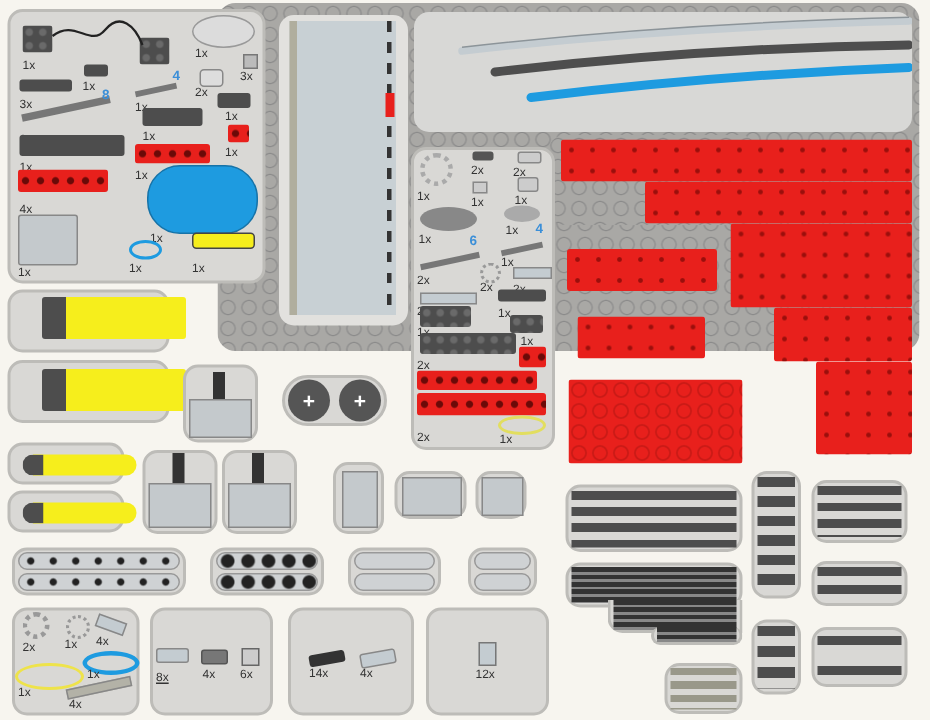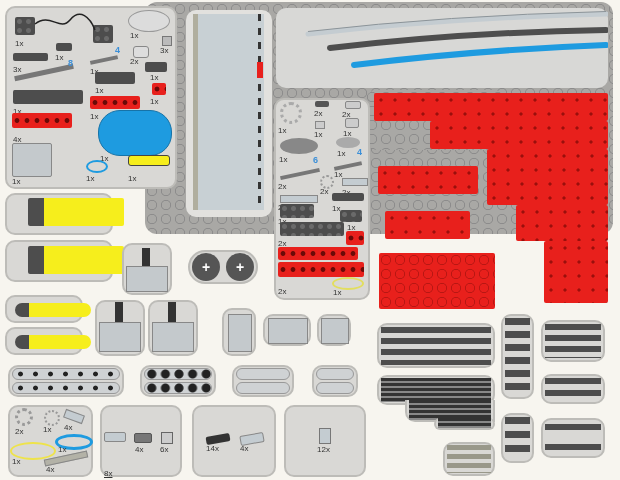--- a/index.html
+++ b/index.html
@@ -191,21 +191,21 @@
 <div class="lbl" style="left:64px;top:424px;">4x</div>
 <div class="abs" style="left:55px;top:434px;width:32px;height:10px;border:3px solid #1e9be0;border-radius:50%;"></div>
 <div class="lbl" style="left:58px;top:446px;">1x</div>
 <div class="abs" style="left:10px;top:442px;width:42px;height:14px;border:2px solid #eee34a;border-radius:50%;"></div>
 <div class="lbl" style="left:12px;top:458px;">1x</div>
 <div class="abs" style="left:44px;top:455px;width:42px;height:5px;background:#b3b2a7;border:1px solid #888;transform:rotate(-12deg);"></div>
 <div class="lbl" style="left:46px;top:466px;">4x</div>
 
 <div class="tray" style="left:100px;top:405px;width:82px;height:72px;"></div>
 <div class="abs" style="left:104px;top:432px;width:20px;height:8px;background:#c4ccd1;border:1px solid #888;border-radius:2px;"></div>
-<div class="lbl" style="left:104px;top:470px;text-decoration:underline;">8x</div>
+<div class="lbl" style="left:104px;top:448px;text-decoration:underline;">8x</div>
 <div class="abs" style="left:134px;top:433px;width:16px;height:8px;background:#777;border:1px solid #555;border-radius:2px;"></div>
 <div class="lbl" style="left:135px;top:446px;">4x</div>
 <div class="abs" style="left:161px;top:432px;width:10px;height:10px;background:#ccc;border:1px solid #666;"></div>
 <div class="lbl" style="left:160px;top:446px;">6x</div>
 
 <div class="tray" style="left:192px;top:405px;width:84px;height:72px;"></div>
 <div class="abs" style="left:206px;top:435px;width:24px;height:8px;background:#333;border-radius:2px;transform:rotate(-10deg);"></div>
 <div class="lbl" style="left:206px;top:445px;">14x</div>
 <div class="abs" style="left:240px;top:434px;width:22px;height:8px;background:#c4ccd1;border:1px solid #888;border-radius:2px;transform:rotate(-10deg);"></div>
 <div class="lbl" style="left:240px;top:445px;">4x</div>

